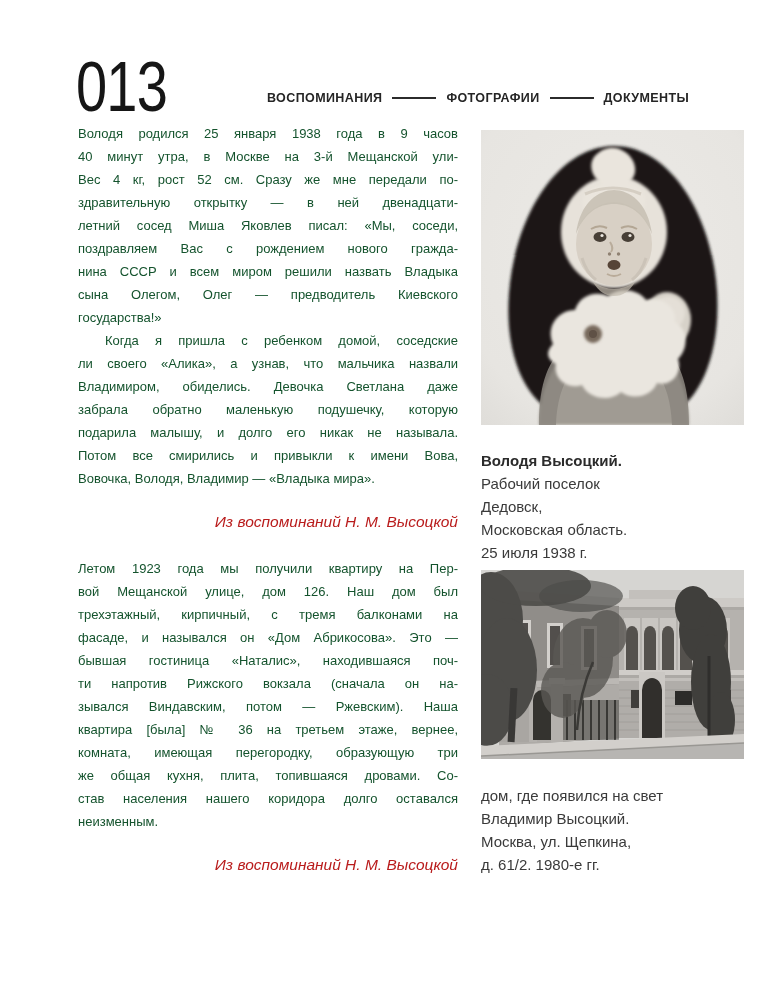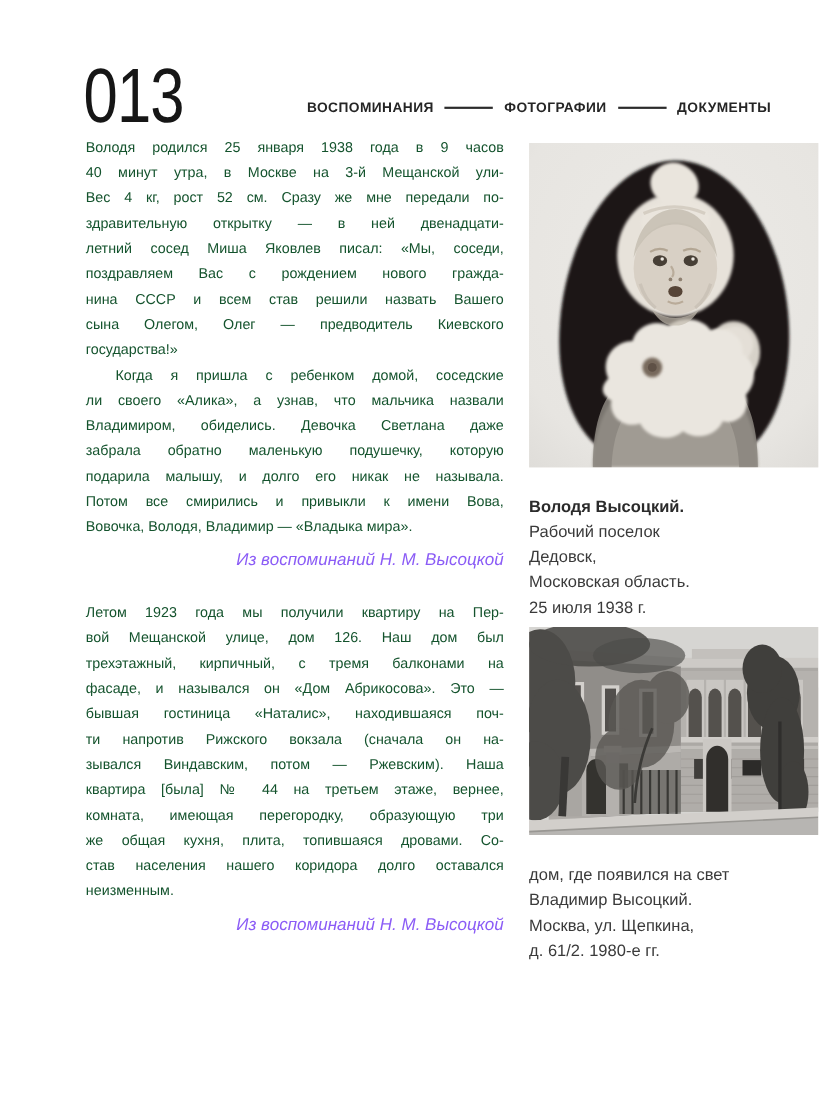--- a/index.html
+++ b/index.html
@@ -6,35 +6,35 @@
   body{width:759px;height:1000px;overflow:hidden;position:relative;
        font-family:"Liberation Sans",sans-serif;color:#3a3a3a;}
   .page{position:absolute;inset:0;background:#ffffff;}
 
   
   .pageno{position:absolute;left:76px;top:52px;font-size:70px;line-height:70px;
           font-weight:400;color:#161616;letter-spacing:-1px;
           transform:scaleX(0.80);transform-origin:left top;}
 
   
-  .tagline{position:absolute;left:279px;top:90px;height:16px;display:flex;
+  .tagline{position:absolute;left:267px;top:90px;height:16px;display:flex;
            align-items:center;gap:10px;font-size:12.5px;font-weight:700;
            letter-spacing:0.4px;color:#252525;white-space:nowrap;}
   .hline{width:44px;height:2px;background:#2b2b2b;}
 
   
   .article{position:absolute;left:78px;top:122px;width:380px;}
   .block + .block{margin-top:24px;}
   .para{margin:0;}
   .line{height:23px;line-height:23px;font-size:13px;color:#14532d;
         text-align:justify;text-align-last:justify;}
   .line.last{text-align-last:left;}
   .line.indent{text-indent:27px;}
-  .attribution{margin-top:8px;height:23px;line-height:23px;text-align:right;
-               font-style:italic;font-size:15.5px;color:#8b5cf6;}
+  .attribution{margin-top:20px;height:23px;line-height:23px;text-align:right;
+               font-style:italic;font-size:15.5px;color:#b91c1c;}
 
   
   .photo{position:absolute;left:481px;width:263px;overflow:hidden;background:#e9e7e3;}
   .photo svg{display:block;}
   #photo-baby{top:130px;height:295px;}
   #photo-building{top:570px;height:189px;}
 
   .cap{position:absolute;left:481px;width:263px;font-size:15px;line-height:23px;color:#3a3a3a;}
   #caption-0{top:449px;}
   #caption-1{top:784px;}
@@ -57,21 +57,21 @@
 
   <div class="article" id="article">
       <div class="block">
         <div class="para">
           <div class="line">Володя родился 25 января 1938 года в 9 часов</div>
           <div class="line">40 минут утра, в Москве на 3-й Мещанской ули-</div>
           <div class="line">Вес 4 кг, рост 52 см. Сразу же мне передали по-</div>
           <div class="line">здравительную открытку — в ней двенадцати-</div>
           <div class="line">летний сосед Миша Яковлев писал: «Мы, соседи,</div>
           <div class="line">поздравляем Вас с рождением нового гражда-</div>
-          <div class="line">нина СССР и всем став решили назвать Вашего</div>
+          <div class="line">нина СССР и всем миром решили назвать Владыка</div>
           <div class="line">сына Олегом, Олег — предводитель Киевского</div>
           <div class="line last">государства!»</div>
         </div>
         <div class="para">
           <div class="line indent">Когда я пришла с ребенком домой, соседские</div>
           <div class="line">ли своего «Алика», а узнав, что мальчика назвали</div>
           <div class="line">Владимиром, обиделись. Девочка Светлана даже</div>
           <div class="line">забрала обратно маленькую подушечку, которую</div>
           <div class="line">подарила малышу, и долго его никак не называла.</div>
           <div class="line">Потом все смирились и привыкли к имени Вова,</div>
@@ -81,21 +81,21 @@
       </div>
       <div class="block">
         <div class="para">
           <div class="line">Летом 1923 года мы получили квартиру на Пер-</div>
           <div class="line">вой Мещанской улице, дом 126. Наш дом был</div>
           <div class="line">трехэтажный, кирпичный, с тремя балконами на</div>
           <div class="line">фасаде, и назывался он «Дом Абрикосова». Это —</div>
           <div class="line">бывшая гостиница «Наталис», находившаяся поч-</div>
           <div class="line">ти напротив Рижского вокзала (сначала он на-</div>
           <div class="line">зывался Виндавским, потом — Ржевским). Наша</div>
-          <div class="line">квартира [была] № 44 на третьем этаже, вернее,</div>
+          <div class="line">квартира [была] № 36 на третьем этаже, вернее,</div>
           <div class="line">комната, имеющая перегородку, образующую три</div>
           <div class="line">же общая кухня, плита, топившаяся дровами. Со-</div>
           <div class="line">став населения нашего коридора долго оставался</div>
           <div class="line last">неизменным.</div>
         </div>
         <div class="attribution">Из воспоминаний Н. М. Высоцкой</div>
       </div>
     </div>
 
   <figure class="photo" id="photo-baby" style="margin:0">

